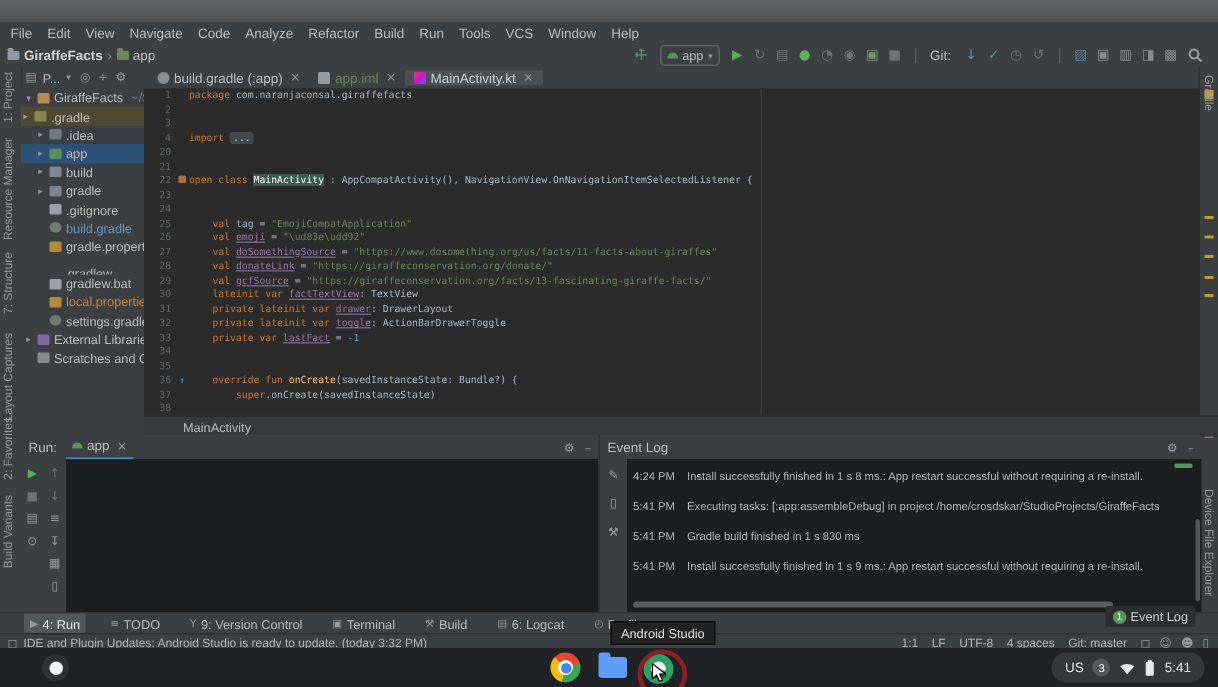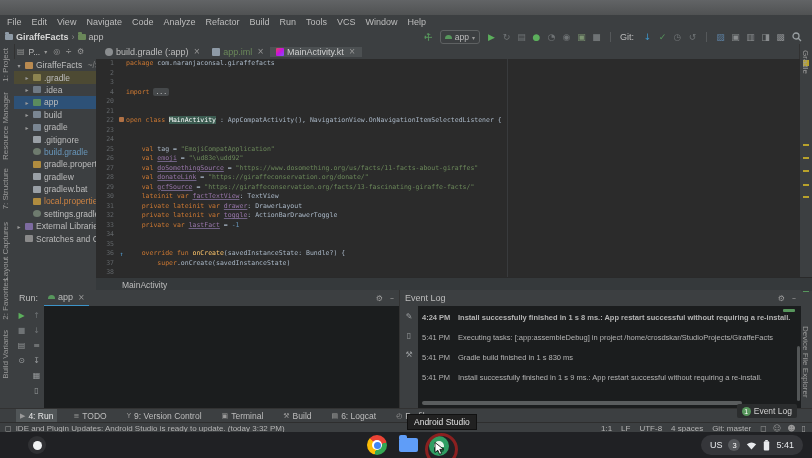--- a/index.html
+++ b/index.html
@@ -88,21 +88,21 @@
   .hdr-right{margin-left:auto;display:flex;gap:7px;align-items:center;}
   .hdr-ic{color:#9a9a9a;font-size:8px;cursor:pointer;}
   .run-vbar{position:absolute;left:0;top:16px;width:30px;height:102px;background:#3c3f41;display:flex;}
   .vcol{width:15px;display:flex;flex-direction:column;align-items:center;padding-top:5px;gap:6px;}
   .vic{font-size:8px;line-height:9px;cursor:pointer;}
   .run-console{position:absolute;left:30px;top:16px;width:355px;height:102px;background:#1b1d1e;}
   .eventlog-panel{left:399px;top:290px;width:401px;height:118px;background:#3c3f41;border-left:1px solid #323232;}
   .el-side{position:absolute;left:0;top:16px;width:18px;height:102px;display:flex;flex-direction:column;align-items:center;gap:10px;padding-top:6px;background:#3c3f41;}
   .el-content{position:absolute;left:18px;top:16px;width:383px;height:102px;background:#1b1d1e;overflow:hidden;}
   .lrow{display:flex;padding:0 4px;margin-top:11px;font-size:7.5px;color:#b4b4b4;white-space:nowrap;}
-  .lrow:first-child{margin-top:7px;font-weight:bold;}
+  .lrow:first-child{margin-top:7px;}
   .ltime{width:36px;min-width:36px;}
   .el-hscroll{position:absolute;left:4px;bottom:3px;width:320px;height:4px;background:#5a5d5e;border-radius:2px;cursor:pointer;}
   .el-vscroll{position:absolute;right:1px;top:40px;width:3px;height:55px;background:#535657;border-radius:2px;cursor:pointer;}
   .el-greenmark{position:absolute;right:6px;top:3px;width:12px;height:3px;background:#57965c;border-radius:1px;}
 
   
   .toolwindow-bar{left:0;top:408px;width:812px;height:14px;background:#3c3f41;border-top:1px solid #323232;display:flex;align-items:center;gap:12px;padding-left:16px;}
   .twb-item{display:flex;align-items:center;gap:3px;font-size:8.5px;color:#bdbdbd;height:14px;padding:0 4px;cursor:pointer;}
   .twb-item.active{background:#515658;color:#e8e8e8;}
   .twb-ic{font-size:7px;color:#9a9a9a;}
@@ -257,21 +257,21 @@
       <div class="vlabel-r" style="top: 282px;">Device File Explorer</div>
     </div>
 
   <div class="abs project-panel" id="tree">
       <div class="trow" style="padding-left: 2px;">
         <span class="tarrow ico">▾</span>
         <span class="ticon ti-root-folder"></span>
         <span class="tlabel">GiraffeFacts</span>
         <span class="tsuffix">&nbsp;~/S</span>
       </div>
-      <div class="trow bg-olive" style="padding-left: 10px;">
+      <div class="trow bg-olive" style="">
         <span class="tarrow ico">▸</span>
         <span class="ticon ti-excluded-folder"></span>
         <span class="tlabel">.gradle</span>
       </div>
       <div class="trow" style="padding-left: 10px;">
         <span class="tarrow ico">▸</span>
         <span class="ticon ti-idea-folder"></span>
         <span class="tlabel">.idea</span>
       </div>
       <div class="trow bg-selected" style="padding-left: 10px;">
@@ -297,21 +297,21 @@
       <div class="trow" style="padding-left: 10px;">
         <span class="tarrow ico"></span>
         <span class="ticon ti-gradle"></span>
         <span class="tlabel" style="color: rgb(104, 151, 187);">build.gradle</span>
       </div>
       <div class="trow" style="padding-left: 10px;">
         <span class="tarrow ico"></span>
         <span class="ticon ti-properties"></span>
         <span class="tlabel">gradle.propert</span>
       </div>
-      <div class="trow" style="padding-left: 10px;">
+      <div class="trow" style="padding-left: 10px; flex-direction: column;">
         <span class="tarrow ico"></span>
         <span class="ticon ti-file"></span>
         <span class="tlabel">gradlew</span>
       </div>
       <div class="trow" style="padding-left: 10px;">
         <span class="tarrow ico"></span>
         <span class="ticon ti-file"></span>
         <span class="tlabel">gradlew.bat</span>
       </div>
       <div class="trow" style="padding-left: 10px;">

